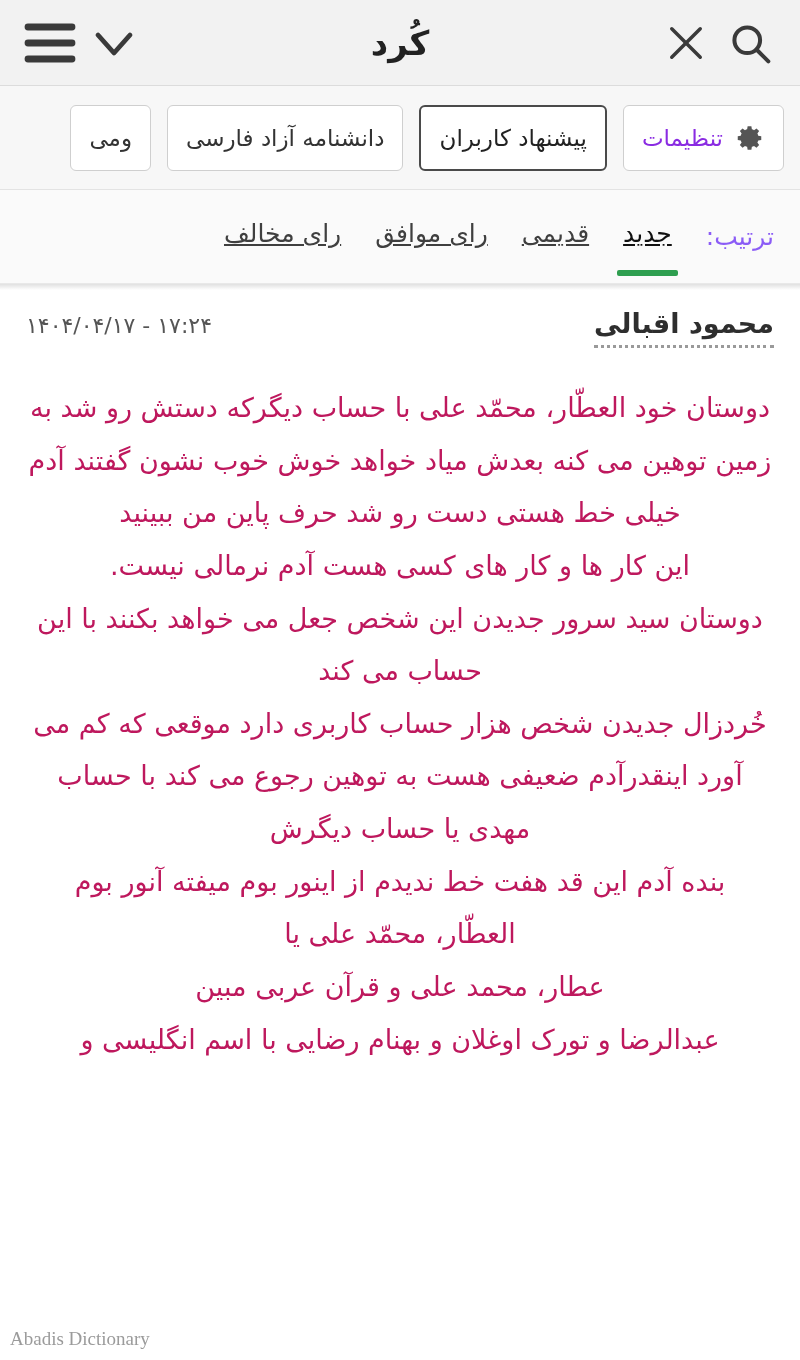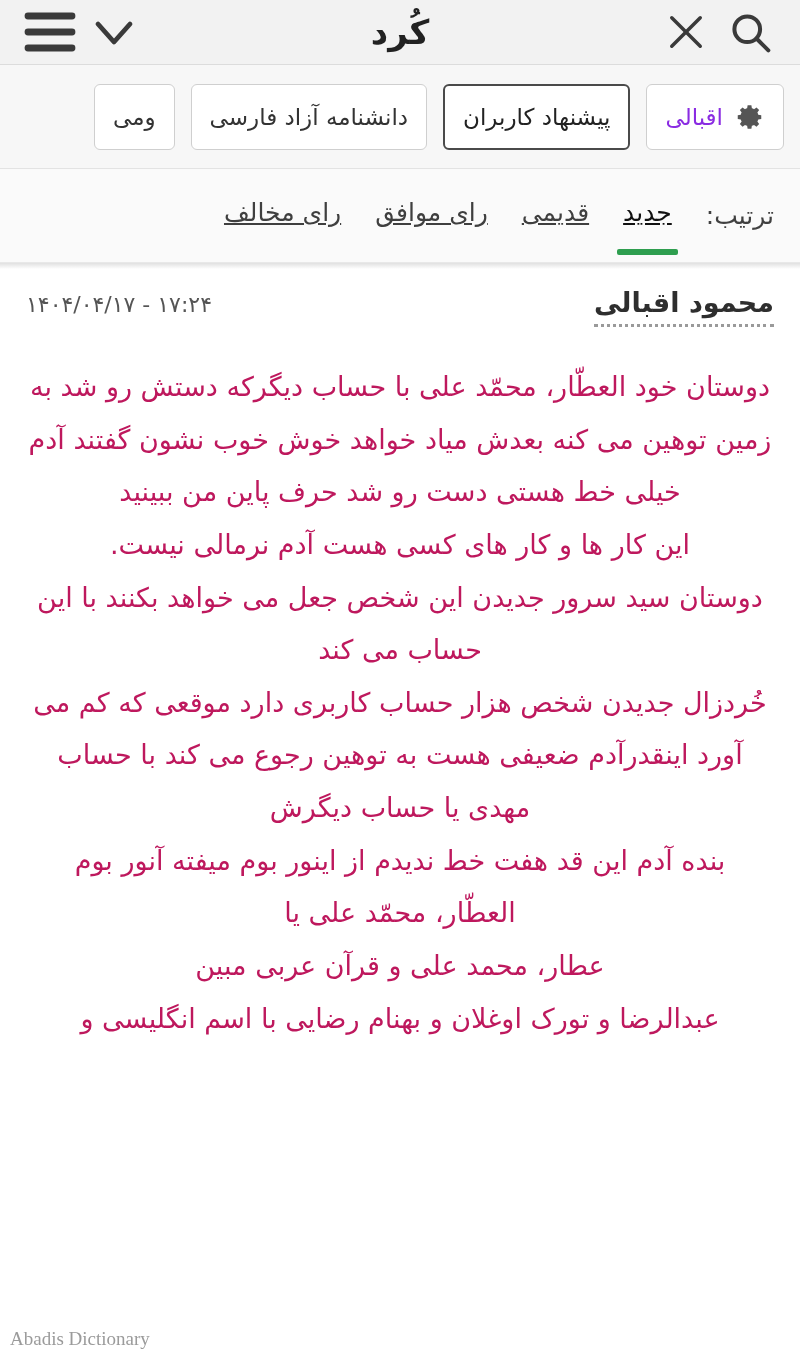--- a/index.html
+++ b/index.html
@@ -10,21 +10,21 @@
   body {
     width: 800px;
     height: 1360px;
     font-family: "DejaVu Sans", sans-serif;
     overflow: hidden;
     position: relative;
   }
 
   
   .topbar {
-    height: 65px;
+    height: 86px;
     background: #f2f2f2;
     border-bottom: 1px solid #dcdcdc;
     display: flex;
     align-items: center;
     justify-content: space-between;
     padding: 0 18px;
     box-sizing: border-box;
   }
   .topbar-left, .topbar-right {
     display: flex;
@@ -99,21 +99,21 @@
     align-items: center;
     justify-content: flex-start;
     padding: 0 26px;
     box-sizing: border-box;
     gap: 34px;
     border-bottom: 1px solid #e8e8e8;
     position: relative;
   }
   .sort-label {
     font-size: 25px;
-    color: #404040;
+    color: #8b5cf6;
     white-space: nowrap;
   }
   .sort-opt {
     font-size: 25px;
     color: #3f3f3f;
     white-space: nowrap;
     position: relative;
     padding-bottom: 6px;
     text-decoration: underline;
   }
@@ -221,21 +221,21 @@
 </div>
 
 <div class="chips">
   <div class="chip settings">
     <span class="gear">
       <svg width="30" height="30" viewBox="0 0 24 24" fill="#555">
         <path d="M12 8a4 4 0 100 8 4 4 0 000-8zm0 6a2 2 0 110-4 2 2 0 010 4z"></path>
         <path d="M21 13.5v-3l-2.4-.4a6.9 6.9 0 00-.7-1.7l1.4-2-2.1-2.1-2 1.4a6.9 6.9 0 00-1.7-.7L13.1 2.6h-3l-.4 2.4a6.9 6.9 0 00-1.7.7l-2-1.4L3.9 6.4l1.4 2a6.9 6.9 0 00-.7 1.7l-2.4.4v3l2.4.4c.16.6.4 1.17.7 1.7l-1.4 2 2.1 2.1 2-1.4c.53.3 1.1.54 1.7.7l.4 2.4h3l.4-2.4c.6-.16 1.17-.4 1.7-.7l2 1.4 2.1-2.1-1.4-2c.3-.53.54-1.1.7-1.7l2.4-.4z"></path>
       </svg>
     </span>
-    <span>اقبالی</span>
+    <span>تنظیمات</span>
   </div>
 
   <div class="chip strong">
     <span>پیشنهاد کاربران</span>
   </div>
 
   <div class="chip">
     <span>دانشنامه آزاد فارسی</span>
   </div>
 

